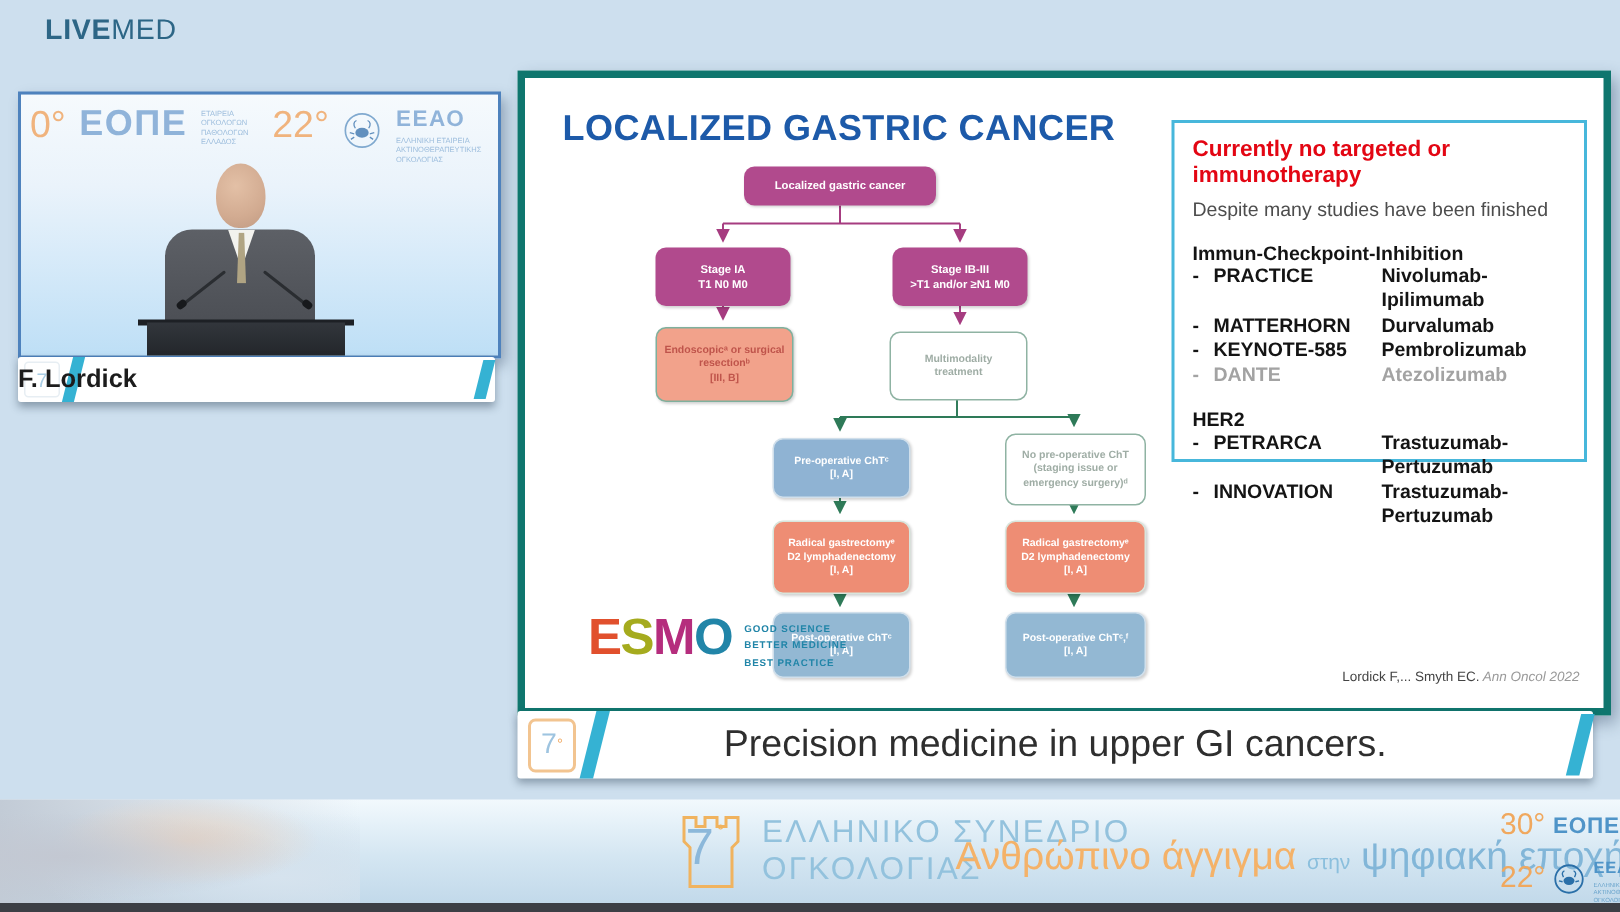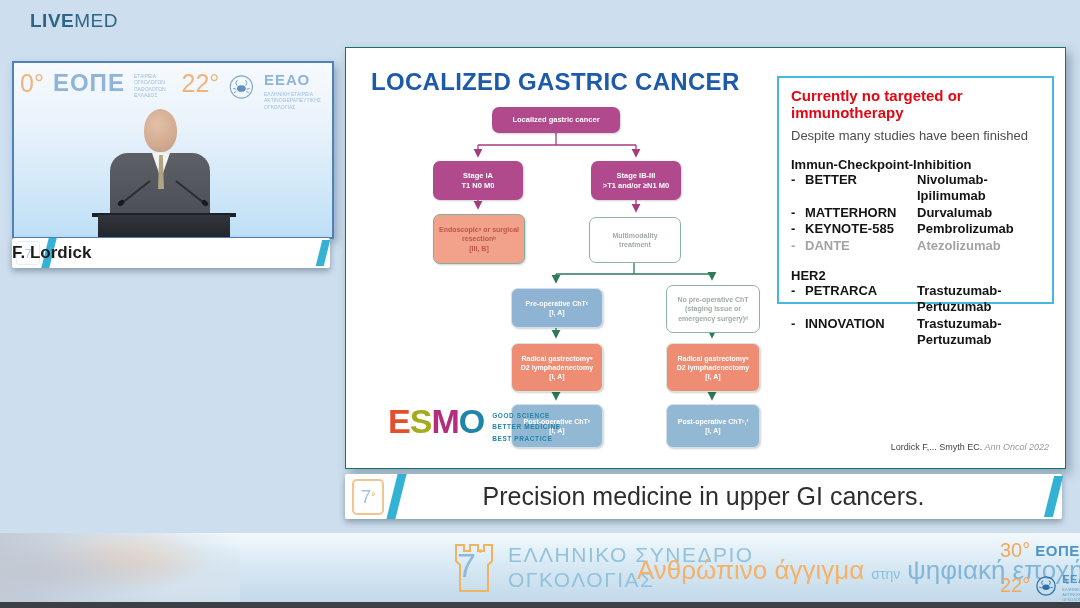--- a/index.html
+++ b/index.html
@@ -42,21 +42,21 @@
   .wbanner{position:absolute;background:#fff;border-radius:2px;box-shadow:0 3px 6px rgba(30,50,70,.4);display:flex;align-items:center;}
   .stripe{width:8px;align-self:stretch;background:#35b2d3;transform:skewX(-14deg);flex:0 0 auto;}
   .name-banner{left:12px;top:238px;width:318px;height:30px;}
   .nb-badge{width:22px;height:22px;margin:0 5px 0 4px;border:1px solid #e7eef3;border-radius:3px;
     color:#a9cde5;font-size:13px;display:flex;align-items:center;justify-content:center;flex:0 0 auto;}
   .nb-text{position:absolute;left:0;right:0;font-size:17px;font-weight:700;color:#1c1c1c;}
   .nb-right{position:absolute;right:3px;top:2px;bottom:2px;width:8px;background:#35b2d3;transform:skewX(-14deg);}
 
   
   .slide{position:absolute;left:345px;top:47px;width:719px;height:420px;background:#fff;
-    border:1px solid #0f766e;box-shadow:4px 5px 10px rgba(40,60,90,.38);}
+    border:5px solid #0f766e;box-shadow:4px 5px 10px rgba(40,60,90,.38);}
   .slide-title{position:absolute;left:25px;top:20px;font-size:24px;font-weight:700;color:#1d5aa9;letter-spacing:.3px;}
 
   .node{position:absolute;display:flex;flex-direction:column;align-items:center;justify-content:center;
     text-align:center;font-weight:700;border-radius:7px;line-height:1.3;box-shadow:1px 1px 2px rgba(0,0,0,.18);}
   .nd-magenta{background:#b14a8d;color:#fff;font-size:7.5px;}
   .nd-salmon-o{background:#f2a28b;border:1px solid #7fb09d;color:#bf544b;font-size:7px;}
   .nd-white{background:#fff;border:1px solid #8fb3a3;color:#9fada5;font-size:7px;box-shadow:none;}
   .nd-blue{background:#8fb3d3;border:1px solid #d0dfeb;color:#fff;font-size:7px;}
   .nd-salmon{background:#ee8d74;border:1px solid #d8e5dc;color:#fff;font-size:7px;}
   .nd-postblue{background:#93b8d3;border:1px solid #d0dfeb;color:#fff;font-size:7px;}
@@ -227,21 +227,21 @@
       <span>Post-operative ChTᶜ,ᶠ</span>
       <span>[I, A]</span>
     </div>
 
     <div class="info-box">
       <div class="ib-title">Currently no targeted or immunotherapy</div>
       <div class="ib-sub">Despite many studies have been finished</div>
       <div class="ib-head">Immun-Checkpoint-Inhibition</div>
       <div class="ibrow">
         <span>-</span>
-          <span>BETTER</span>
+          <span>PRACTICE</span>
           <span>Nivolumab-Ipilimumab</span>
       </div>
       <div class="ibrow">
         <span>-</span>
           <span>MATTERHORN</span>
           <span>Durvalumab</span>
       </div>
       <div class="ibrow">
         <span>-</span>
           <span>KEYNOTE-585</span>

